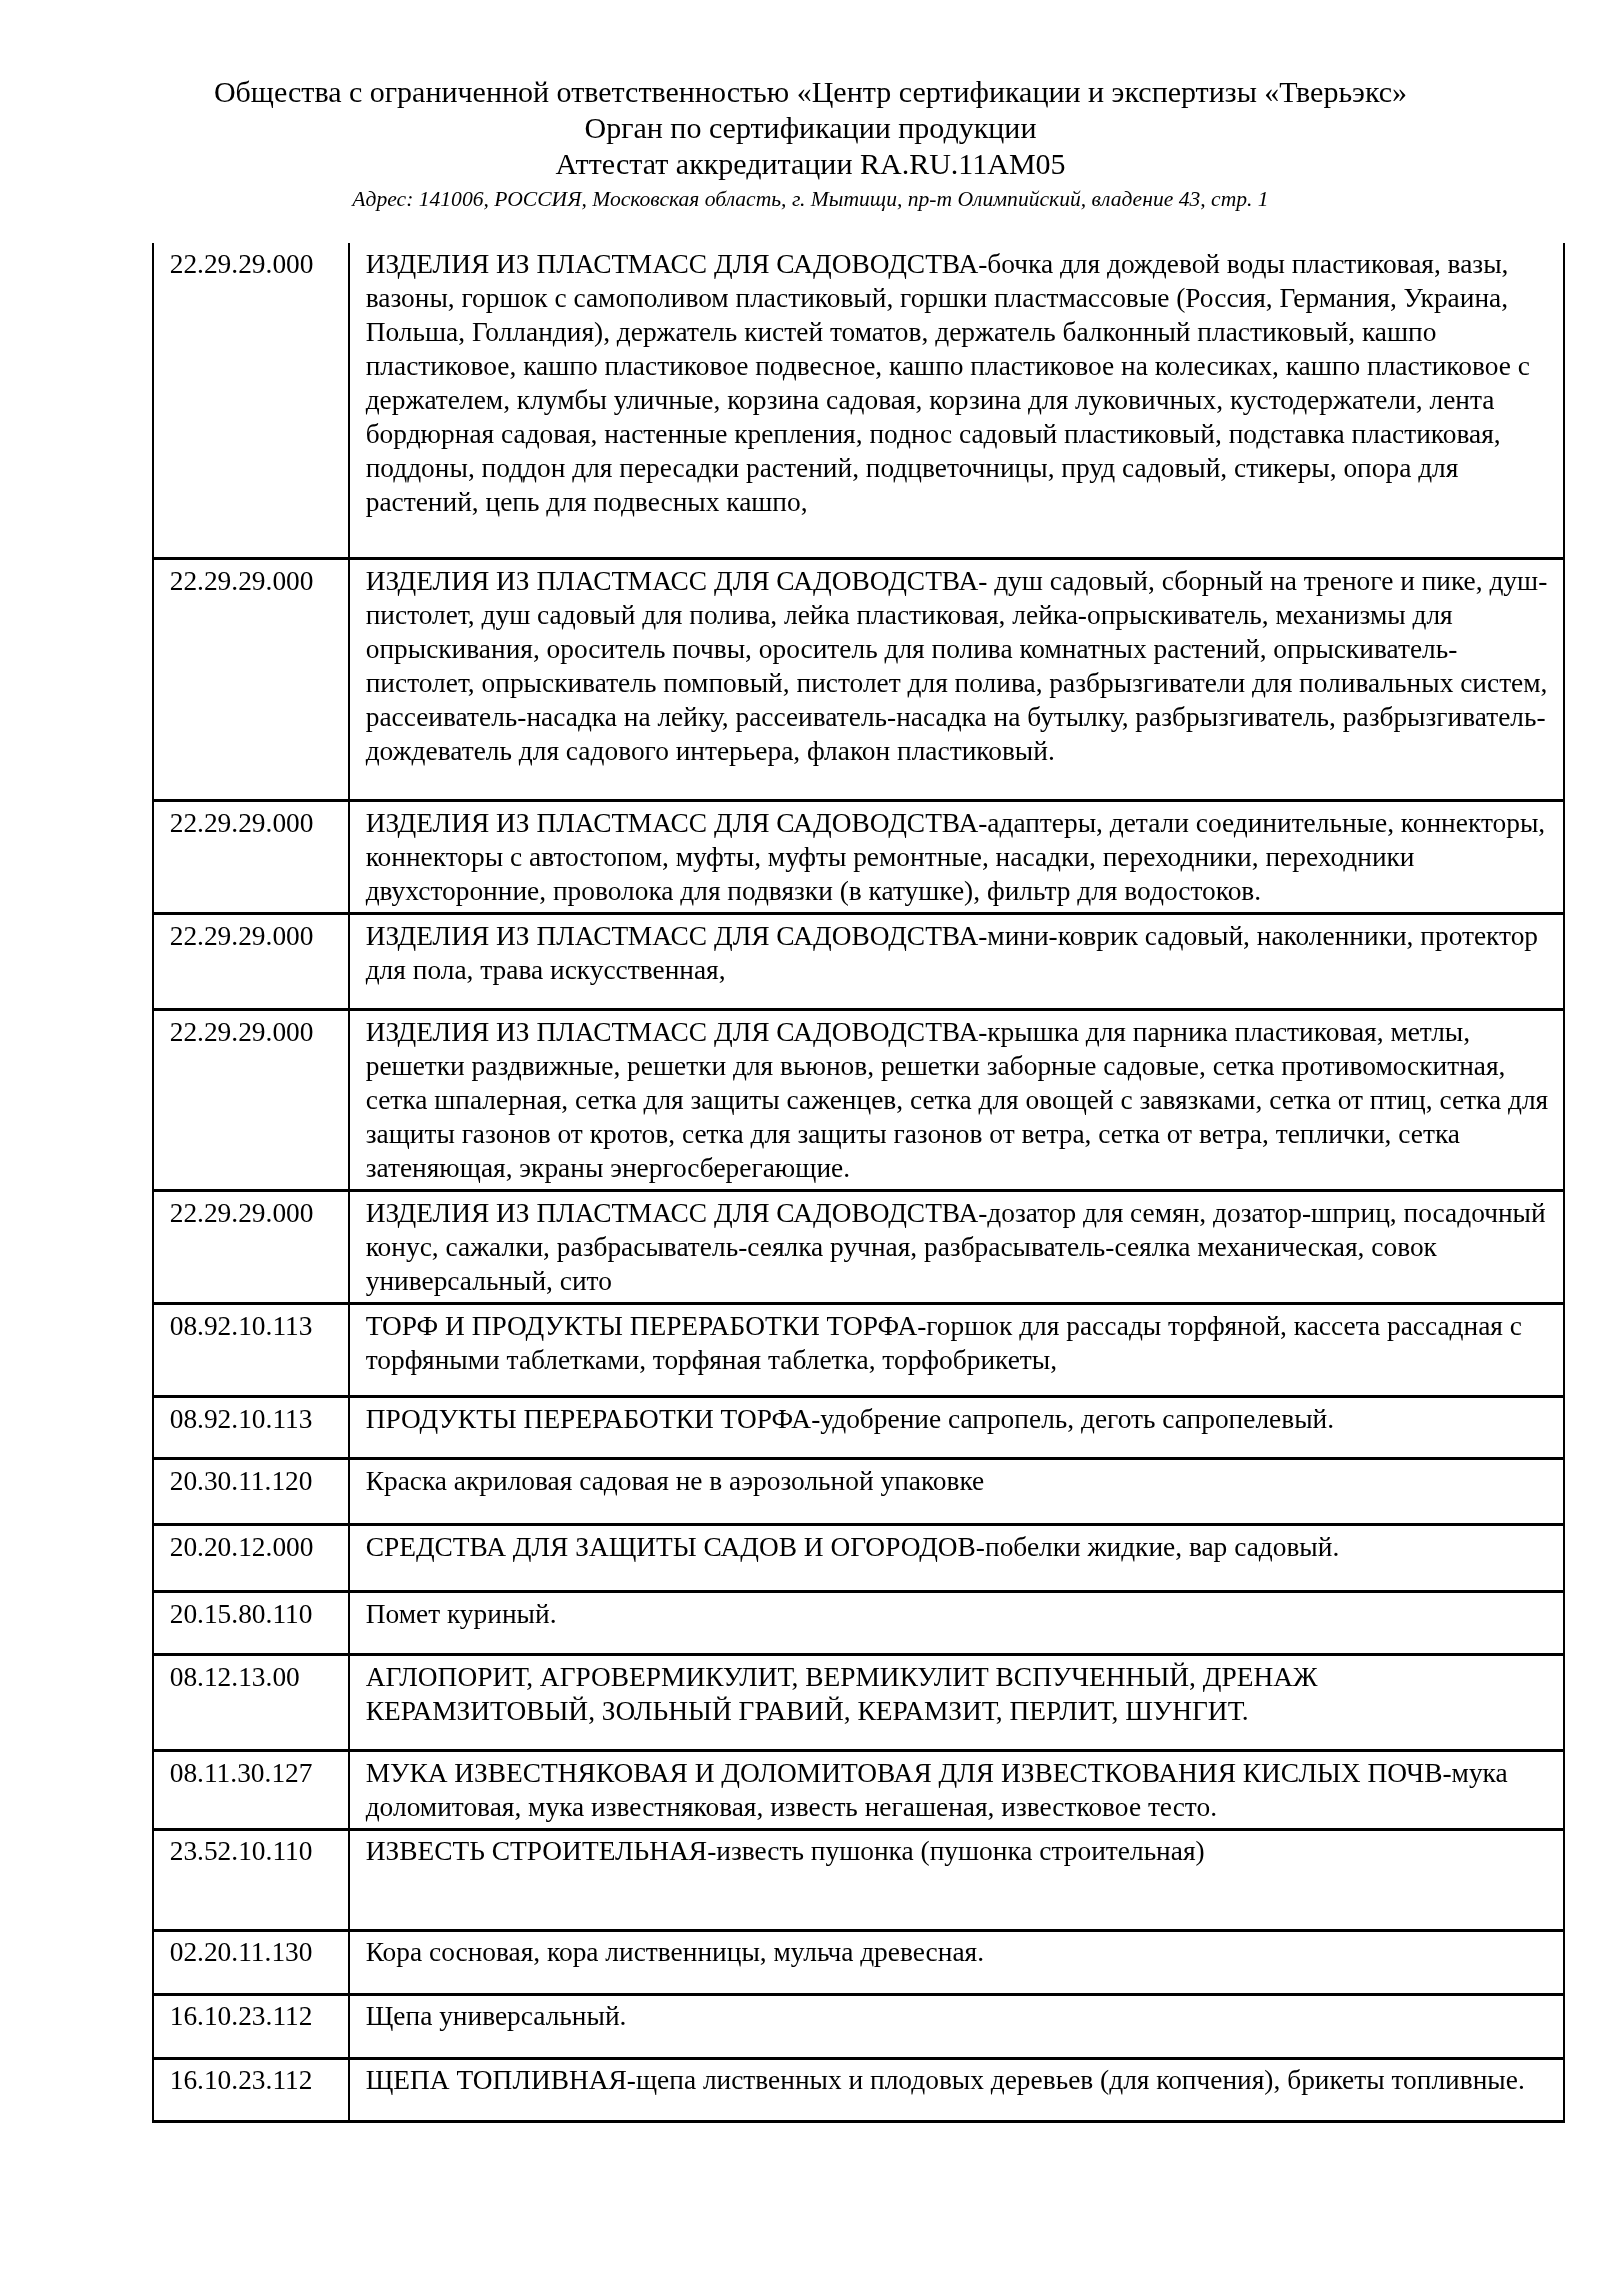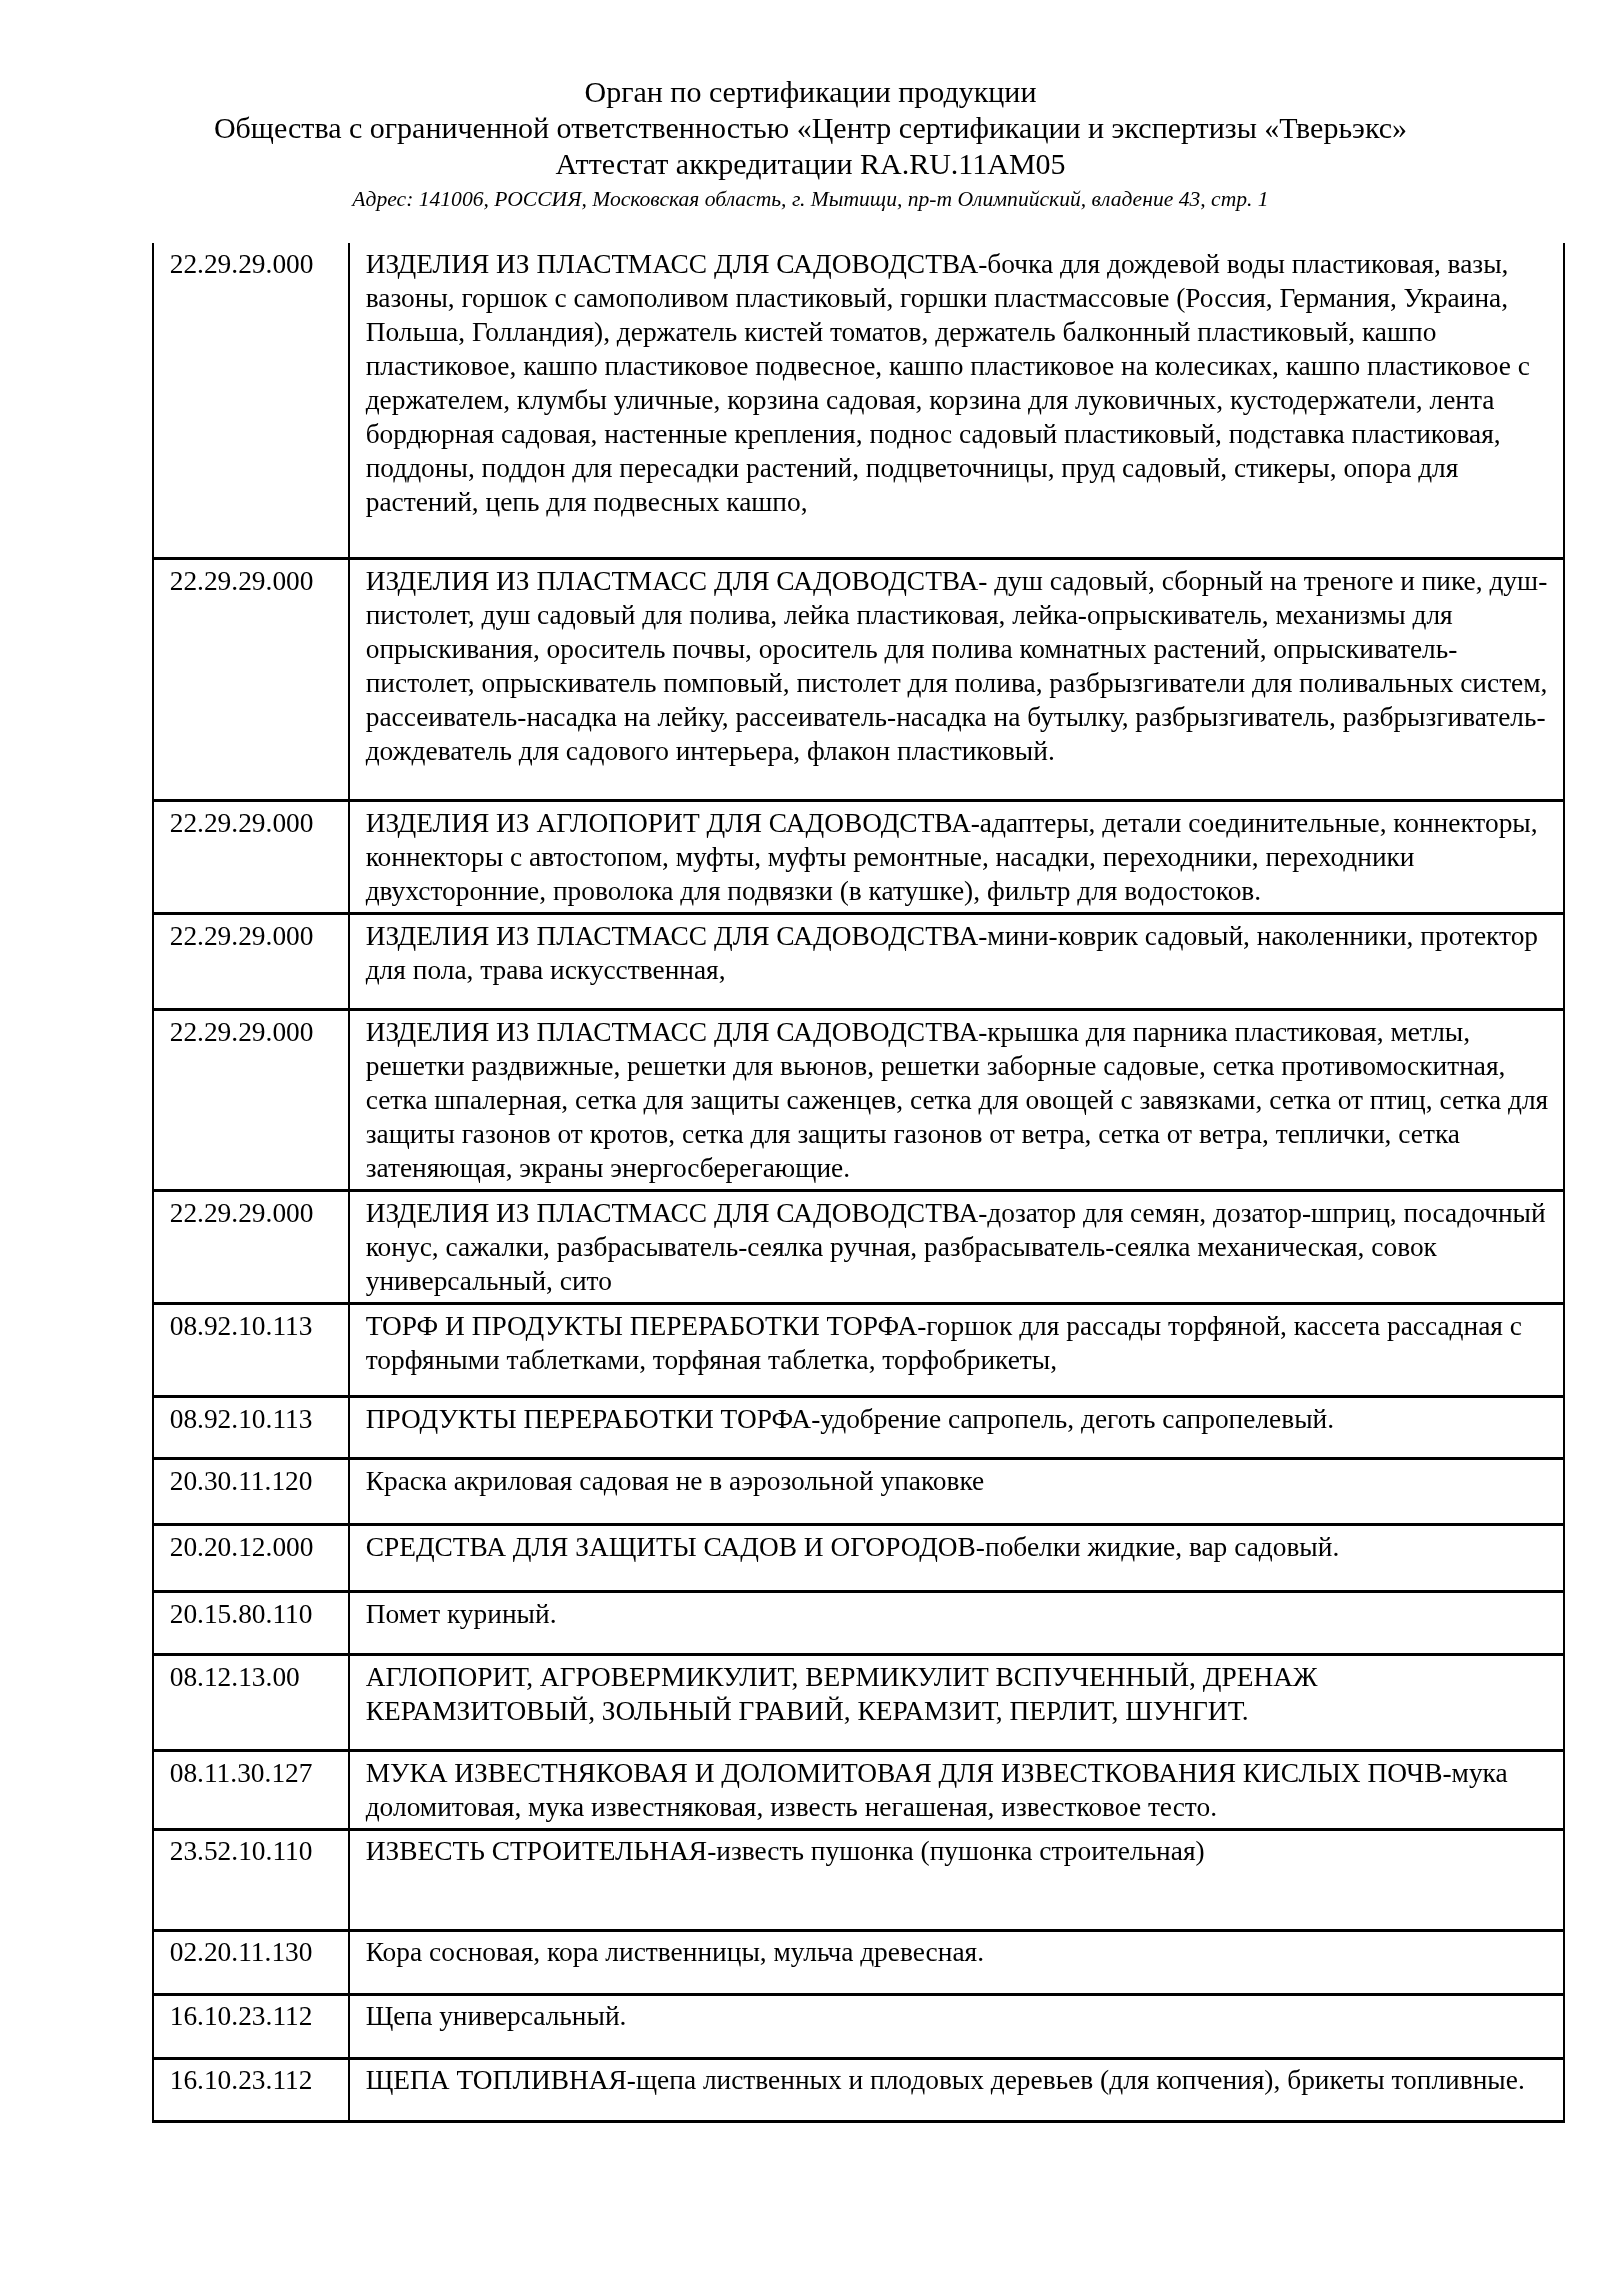--- a/index.html
+++ b/index.html
@@ -70,41 +70,41 @@
   tbody tr:nth-child(16) td { height: 64px;  }
   tbody tr:nth-child(17) td { height: 63px;  }
   tbody tr:nth-child(18) td { height: 72px;  }
 </style>
 </head>
 <body>
 
 <div class="page">
 
   <div class="doc-header">
+    <div class="hline">Общества с ограниченной ответственностью «Центр сертификации и экспертизы «Тверьэкс»</div>
     <div class="hline">Орган по сертификации продукции</div>
-    <div class="hline">Общества с ограниченной ответственностью «Центр сертификации и экспертизы «Тверьэкс»</div>
     <div class="hline">Аттестат аккредитации RA.RU.11АМ05</div>
     <div class="address">Адрес: 141006, РОССИЯ, Московская область, г. Мытищи, пр-т Олимпийский, владение 43, стр. 1</div>
   </div>
 
   <table class="products">
     <tbody id="table-body">
     <tr>
       <td class="code-cell">22.29.29.000</td>
       <td class="desc-cell">ИЗДЕЛИЯ ИЗ ПЛАСТМАСС ДЛЯ САДОВОДСТВА-бочка для дождевой воды пластиковая, вазы, вазоны, горшок с самополивом пластиковый, горшки пластмассовые (Россия, Германия, Украина, Польша, Голландия),  держатель кистей томатов, держатель балконный пластиковый, кашпо пластиковое, кашпо пластиковое подвесное, кашпо пластиковое на колесиках, кашпо пластиковое с держателем, клумбы уличные, корзина садовая, корзина для луковичных, кустодержатели, лента бордюрная садовая, настенные крепления, поднос садовый пластиковый, подставка пластиковая, поддоны, поддон для пересадки растений, подцветочницы, пруд садовый, стикеры, опора для растений, цепь для подвесных кашпо,</td>
     </tr>
 
     <tr>
       <td class="code-cell">22.29.29.000</td>
       <td class="desc-cell">ИЗДЕЛИЯ ИЗ ПЛАСТМАСС ДЛЯ САДОВОДСТВА- душ садовый, сборный на треноге и пике, душ-пистолет, душ садовый для полива, лейка пластиковая, лейка-опрыскиватель, механизмы для опрыскивания, ороситель почвы, ороситель для полива комнатных растений, опрыскиватель-пистолет, опрыскиватель помповый, пистолет для полива, разбрызгиватели для поливальных систем, рассеиватель-насадка на лейку, рассеиватель-насадка на бутылку, разбрызгиватель, разбрызгиватель-дождеватель для садового интерьера, флакон пластиковый.</td>
     </tr>
 
     <tr>
       <td class="code-cell">22.29.29.000</td>
-      <td class="desc-cell">ИЗДЕЛИЯ ИЗ АГЛОПОРИТ ДЛЯ САДОВОДСТВА-адаптеры, детали соединительные, коннекторы, коннекторы с автостопом, муфты, муфты ремонтные, насадки, переходники, переходники двухсторонние, проволока для подвязки (в катушке), фильтр для водостоков.</td>
+      <td class="desc-cell">ИЗДЕЛИЯ ИЗ ПЛАСТМАСС ДЛЯ САДОВОДСТВА-адаптеры, детали соединительные, коннекторы, коннекторы с автостопом, муфты, муфты ремонтные, насадки, переходники, переходники двухсторонние, проволока для подвязки (в катушке), фильтр для водостоков.</td>
     </tr>
 
     <tr>
       <td class="code-cell">22.29.29.000</td>
       <td class="desc-cell">ИЗДЕЛИЯ ИЗ ПЛАСТМАСС ДЛЯ САДОВОДСТВА-мини-коврик садовый, наколенники, протектор для пола, трава искусственная,</td>
     </tr>
 
     <tr>
       <td class="code-cell">22.29.29.000</td>
       <td class="desc-cell">ИЗДЕЛИЯ ИЗ ПЛАСТМАСС ДЛЯ САДОВОДСТВА-крышка для парника пластиковая, метлы, решетки раздвижные, решетки для вьюнов, решетки заборные садовые, сетка противомоскитная, сетка шпалерная, сетка для защиты саженцев, сетка для овощей с завязками, сетка от птиц, сетка для защиты газонов от кротов, сетка для защиты газонов от ветра, сетка от ветра, теплички, сетка затеняющая, экраны энергосберегающие.</td>

